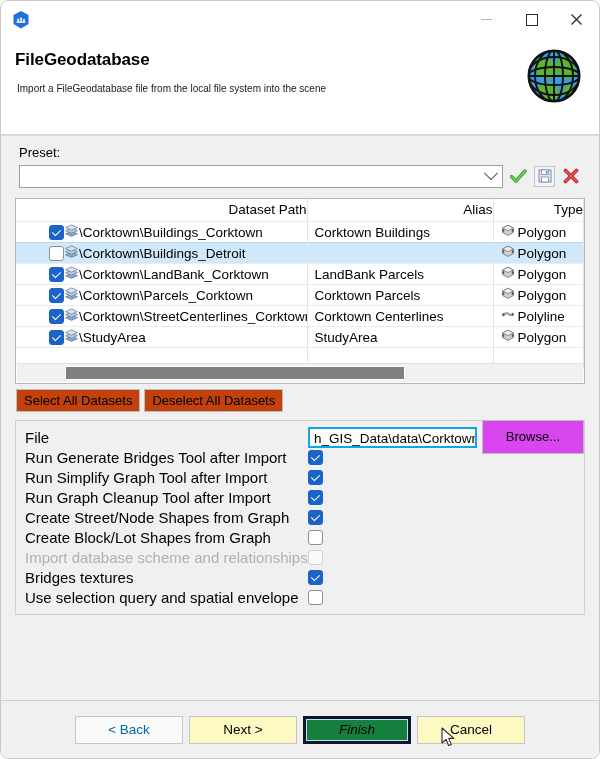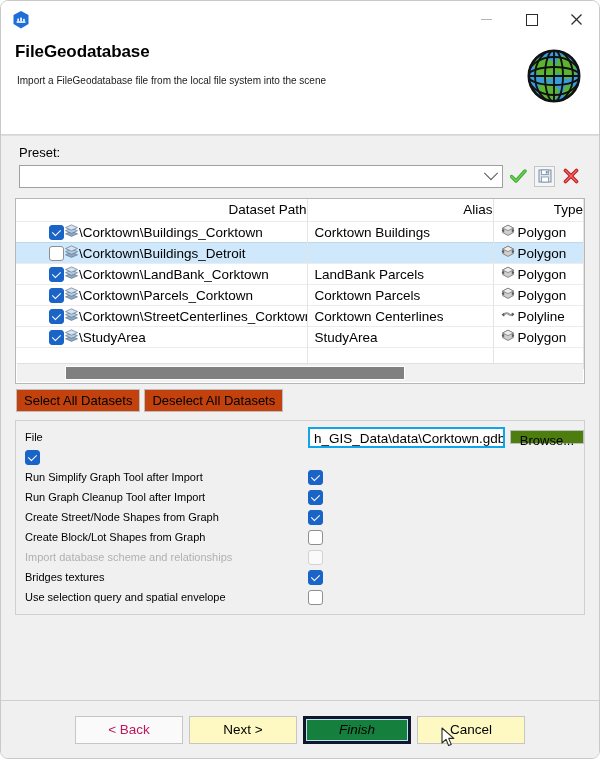--- a/index.html
+++ b/index.html
@@ -75,21 +75,21 @@
   
   .header {
     background: #ffffff;
     padding: 4px 0 14px 0;
     position: relative;
     min-height: 78px;
   }
   .header-title {
     font-size: 17px;
     font-weight: bold;
-    margin: 0 0 0 14px;
+    margin: 8px 0 0 14px;
     letter-spacing: -0.1px;
   }
   .header-sub {
     font-size: 10px;
     margin: 13px 0 0 16px;
     color: #1a1a1a;
   }
   .header-logo {
     position: absolute;
     right: 14px;
@@ -281,44 +281,44 @@
     box-sizing: border-box;
     padding: 6px 0 7px 0;
   }
   .opt-row {
     display: flex;
     align-items: center;
     height: 20px;
     padding-left: 9px;
   }
   .opt-label {
-    font-size: 11px;
+    font-size: 15px;
     width: 283px;
     flex: 0 0 auto;
   }
   .opt-label.disabled { color: #b0b0b0; }
   .file-input {
     width: 211px;
     height: 21px;
     background: #ffffff;
     border: 2px solid #0ea5e9;
     box-sizing: border-box;
     font-size: 13.5px;
     padding: 1px 4px;
     line-height: 18px;
     overflow: hidden;
     white-space: nowrap;
   }
   .browse-btn {
     margin-left: 5px;
-    background: #4d7c0f;
+    background: #d946ef;
     border: 1px solid #bdbdbd;
     font-size: 13px;
-    height: 14px;
-    padding: 2px 9px;
+    height: 34px;
+    padding: 2px 23px;
     box-sizing: border-box;
     line-height: 16px;
   }
 
   
   .footer {
     height: 57px;
     min-height: 57px;
     background: #f0f0f0;
     border-top: 1px solid #cfcfcf;
@@ -330,21 +330,21 @@
   }
   .nav-btn {
     width: 108px;
     height: 28px;
     background: #fef9c3;
     border: 1px solid #c6c6c6;
     font-size: 13.5px;
     font-family: "Liberation Sans", sans-serif;
     box-sizing: border-box;
   }
-  .nav-btn.disabled { color: #be185d; background: #fafafa; }
+  .nav-btn.disabled { color: #0369a1; background: #fafafa; }
   .nav-btn.primary {
     background: #15803d;
     border: 3px solid #0f172a;
     box-shadow: 0 0 0 1px #bfe0f5 inset;
     font-style: italic;
   }
   .cursor {
     position: absolute;
     left: 440px;
     top: 26px;
@@ -640,20 +640,21 @@
     </div>
 
     <div class="options">
       <div class="opt-row">
         <span class="opt-label">File</span>
         <div class="file-input">h_GIS_Data\data\Corktown.gdb</div>
         <button class="browse-btn">Browse...</button>
       </div>
       <div id="optlist">
           <div class="opt-row">
+            <span class="opt-label">Run Generate Bridges Tool after Import</span>
             <span class="cb on">
               <span class="tick"></span>
             </span>
           </div>
           <div class="opt-row">
             <span class="opt-label">Run Simplify Graph Tool after Import</span>
             <span class="cb on">
               <span class="tick"></span>
             </span>
           </div>

